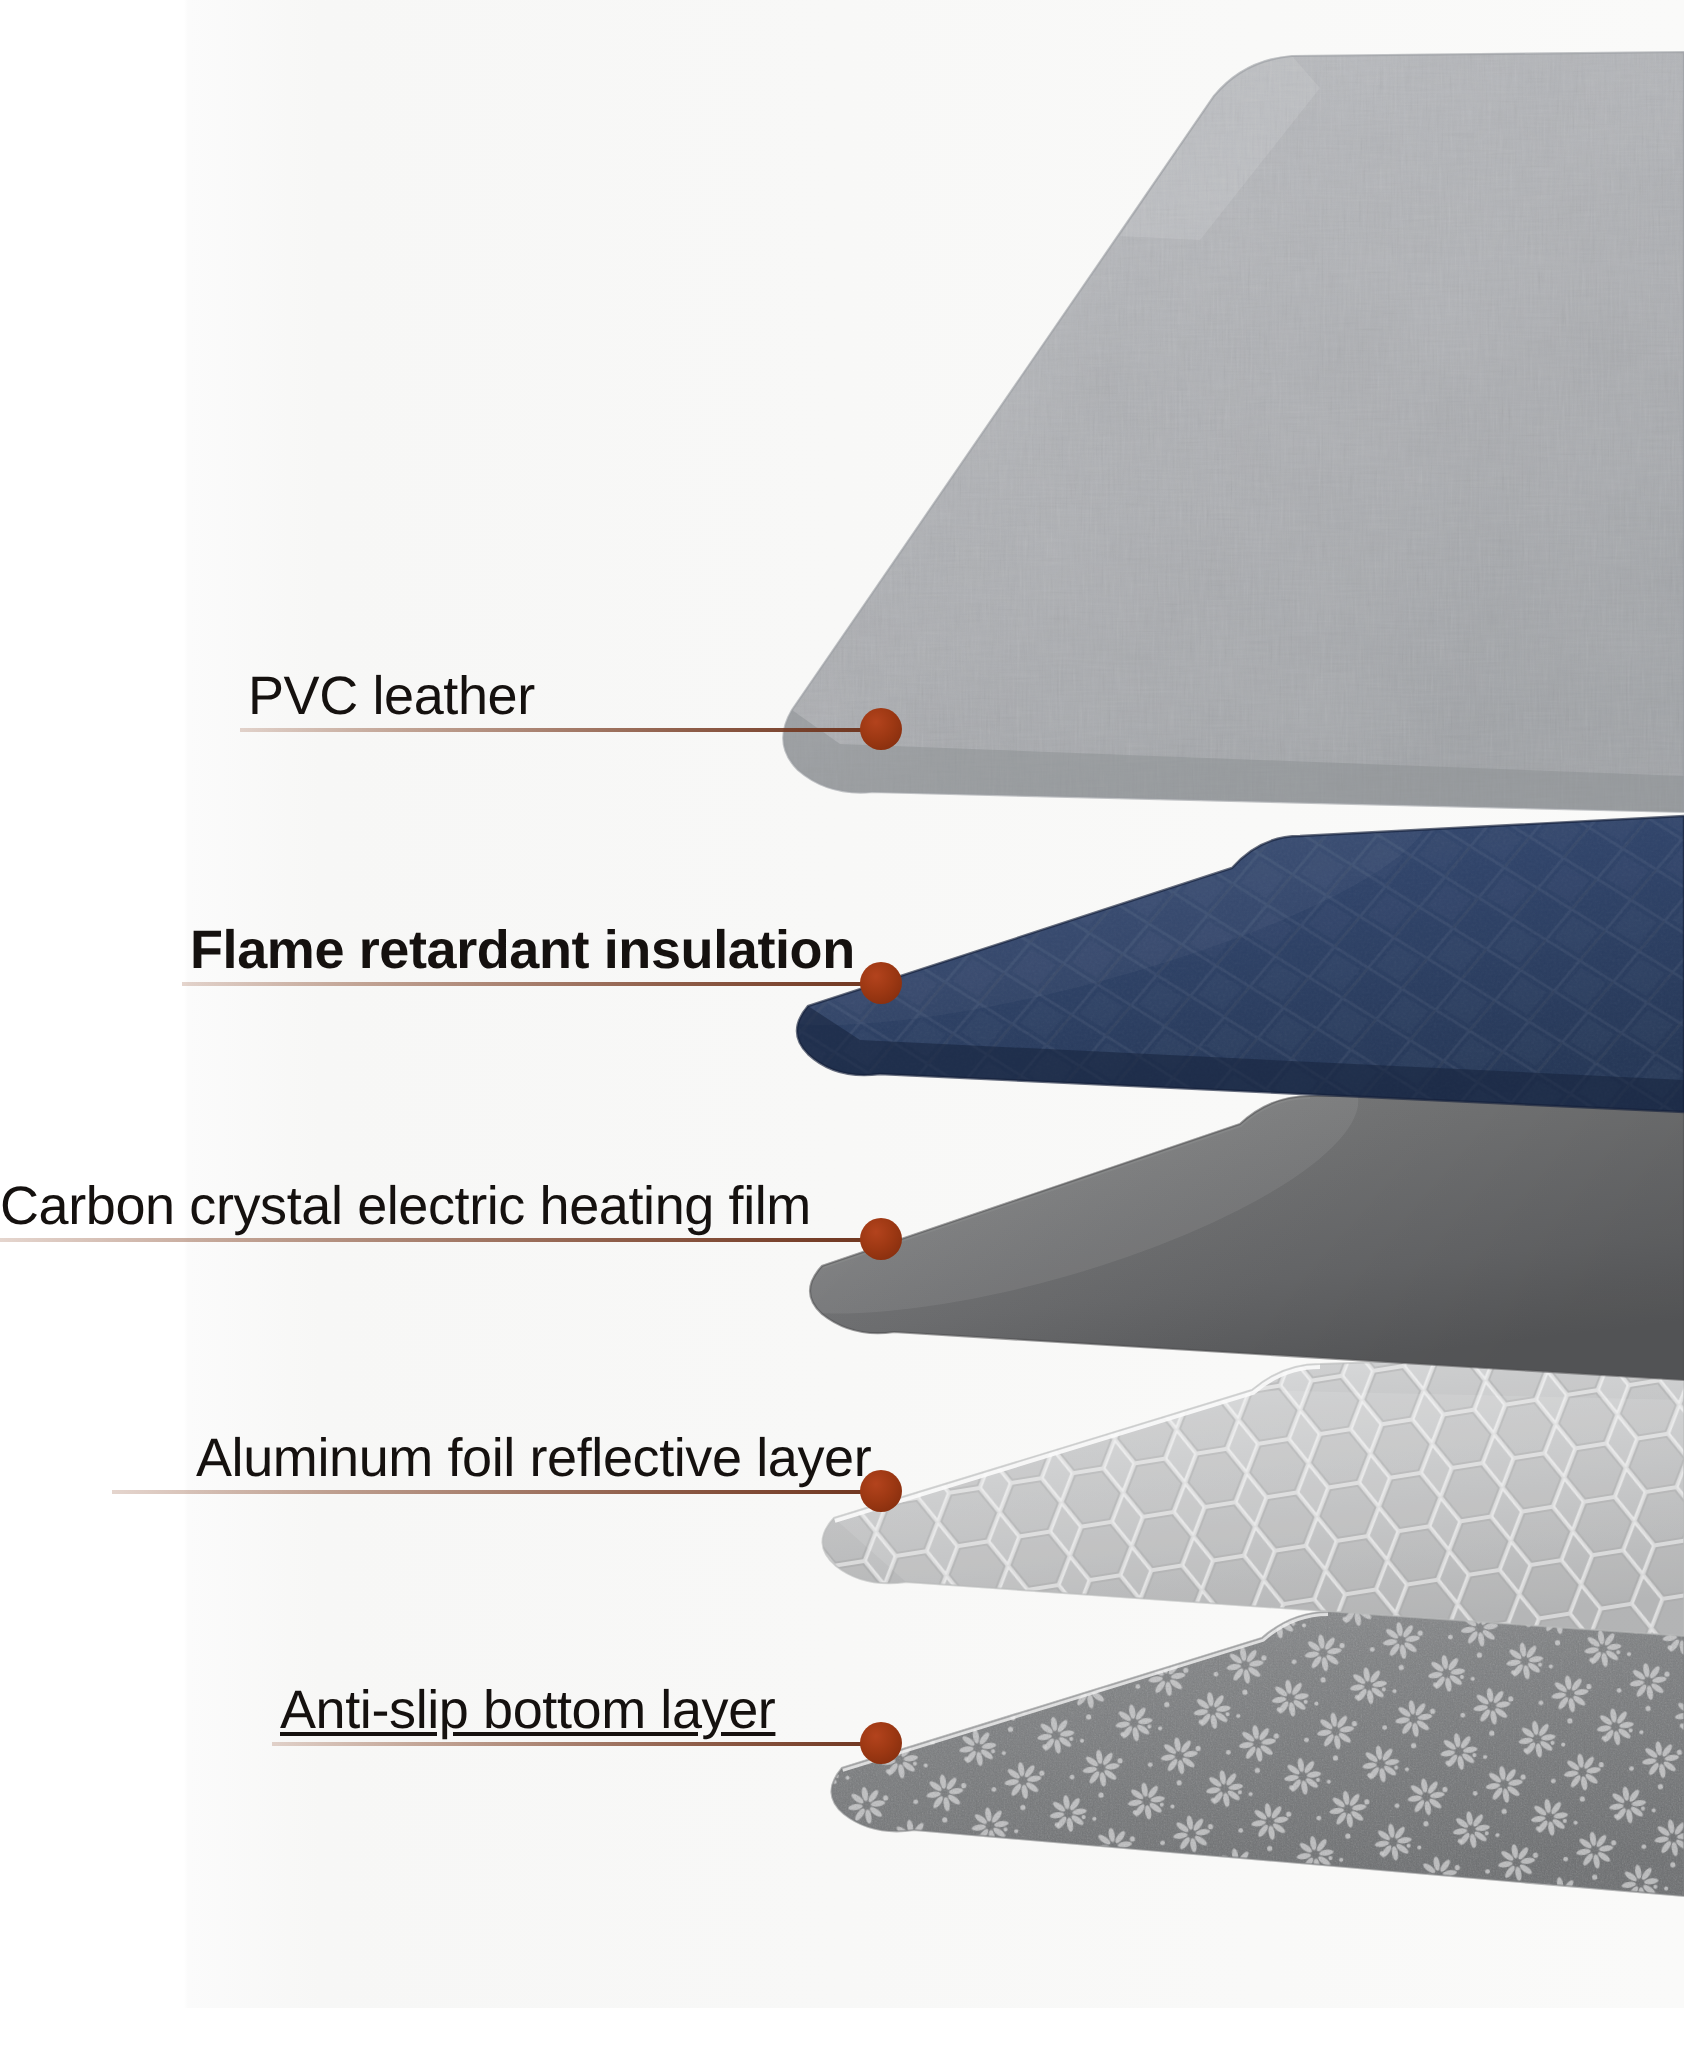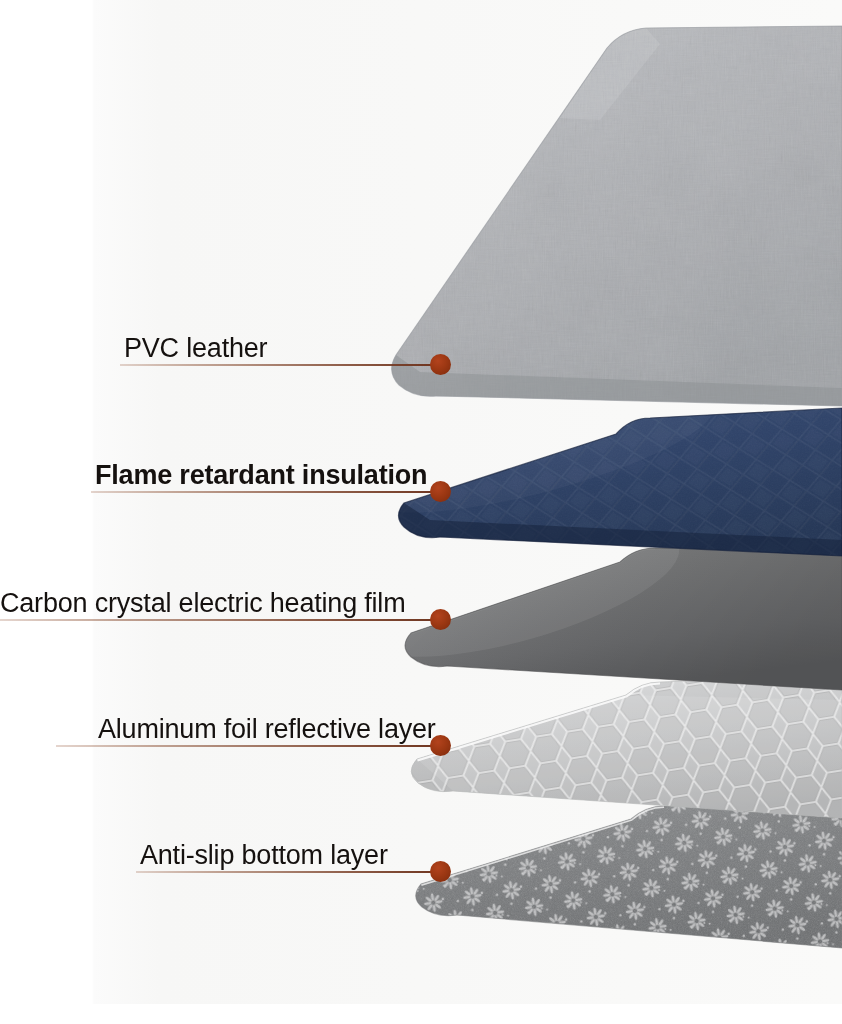--- a/index.html
+++ b/index.html
@@ -301,18 +301,18 @@
     <span class="dot" style="left:430px;"></span>
   </div>
 
   <div class="callout" style="left:0; top:747px;">
     <span class="label" style="left:60px;margin-left:38px;">Aluminum foil reflective layer</span>
     <span class="leader" style="left:56px; width:386px;"></span>
     <span class="dot" style="left:430px;"></span>
   </div>
 
   <div class="callout" style="left:0; top:873px;">
-    <span class="label" style="left:140px;">Anti-slip bottom layer</span>
+    <span class="label" style="left:140px;text-decoration:underline;">Anti-slip bottom layer</span>
     <span class="leader" style="left:136px; width:306px;"></span>
     <span class="dot" style="left:430px;"></span>
   </div>
 
 </div>
 
 </body></html>

